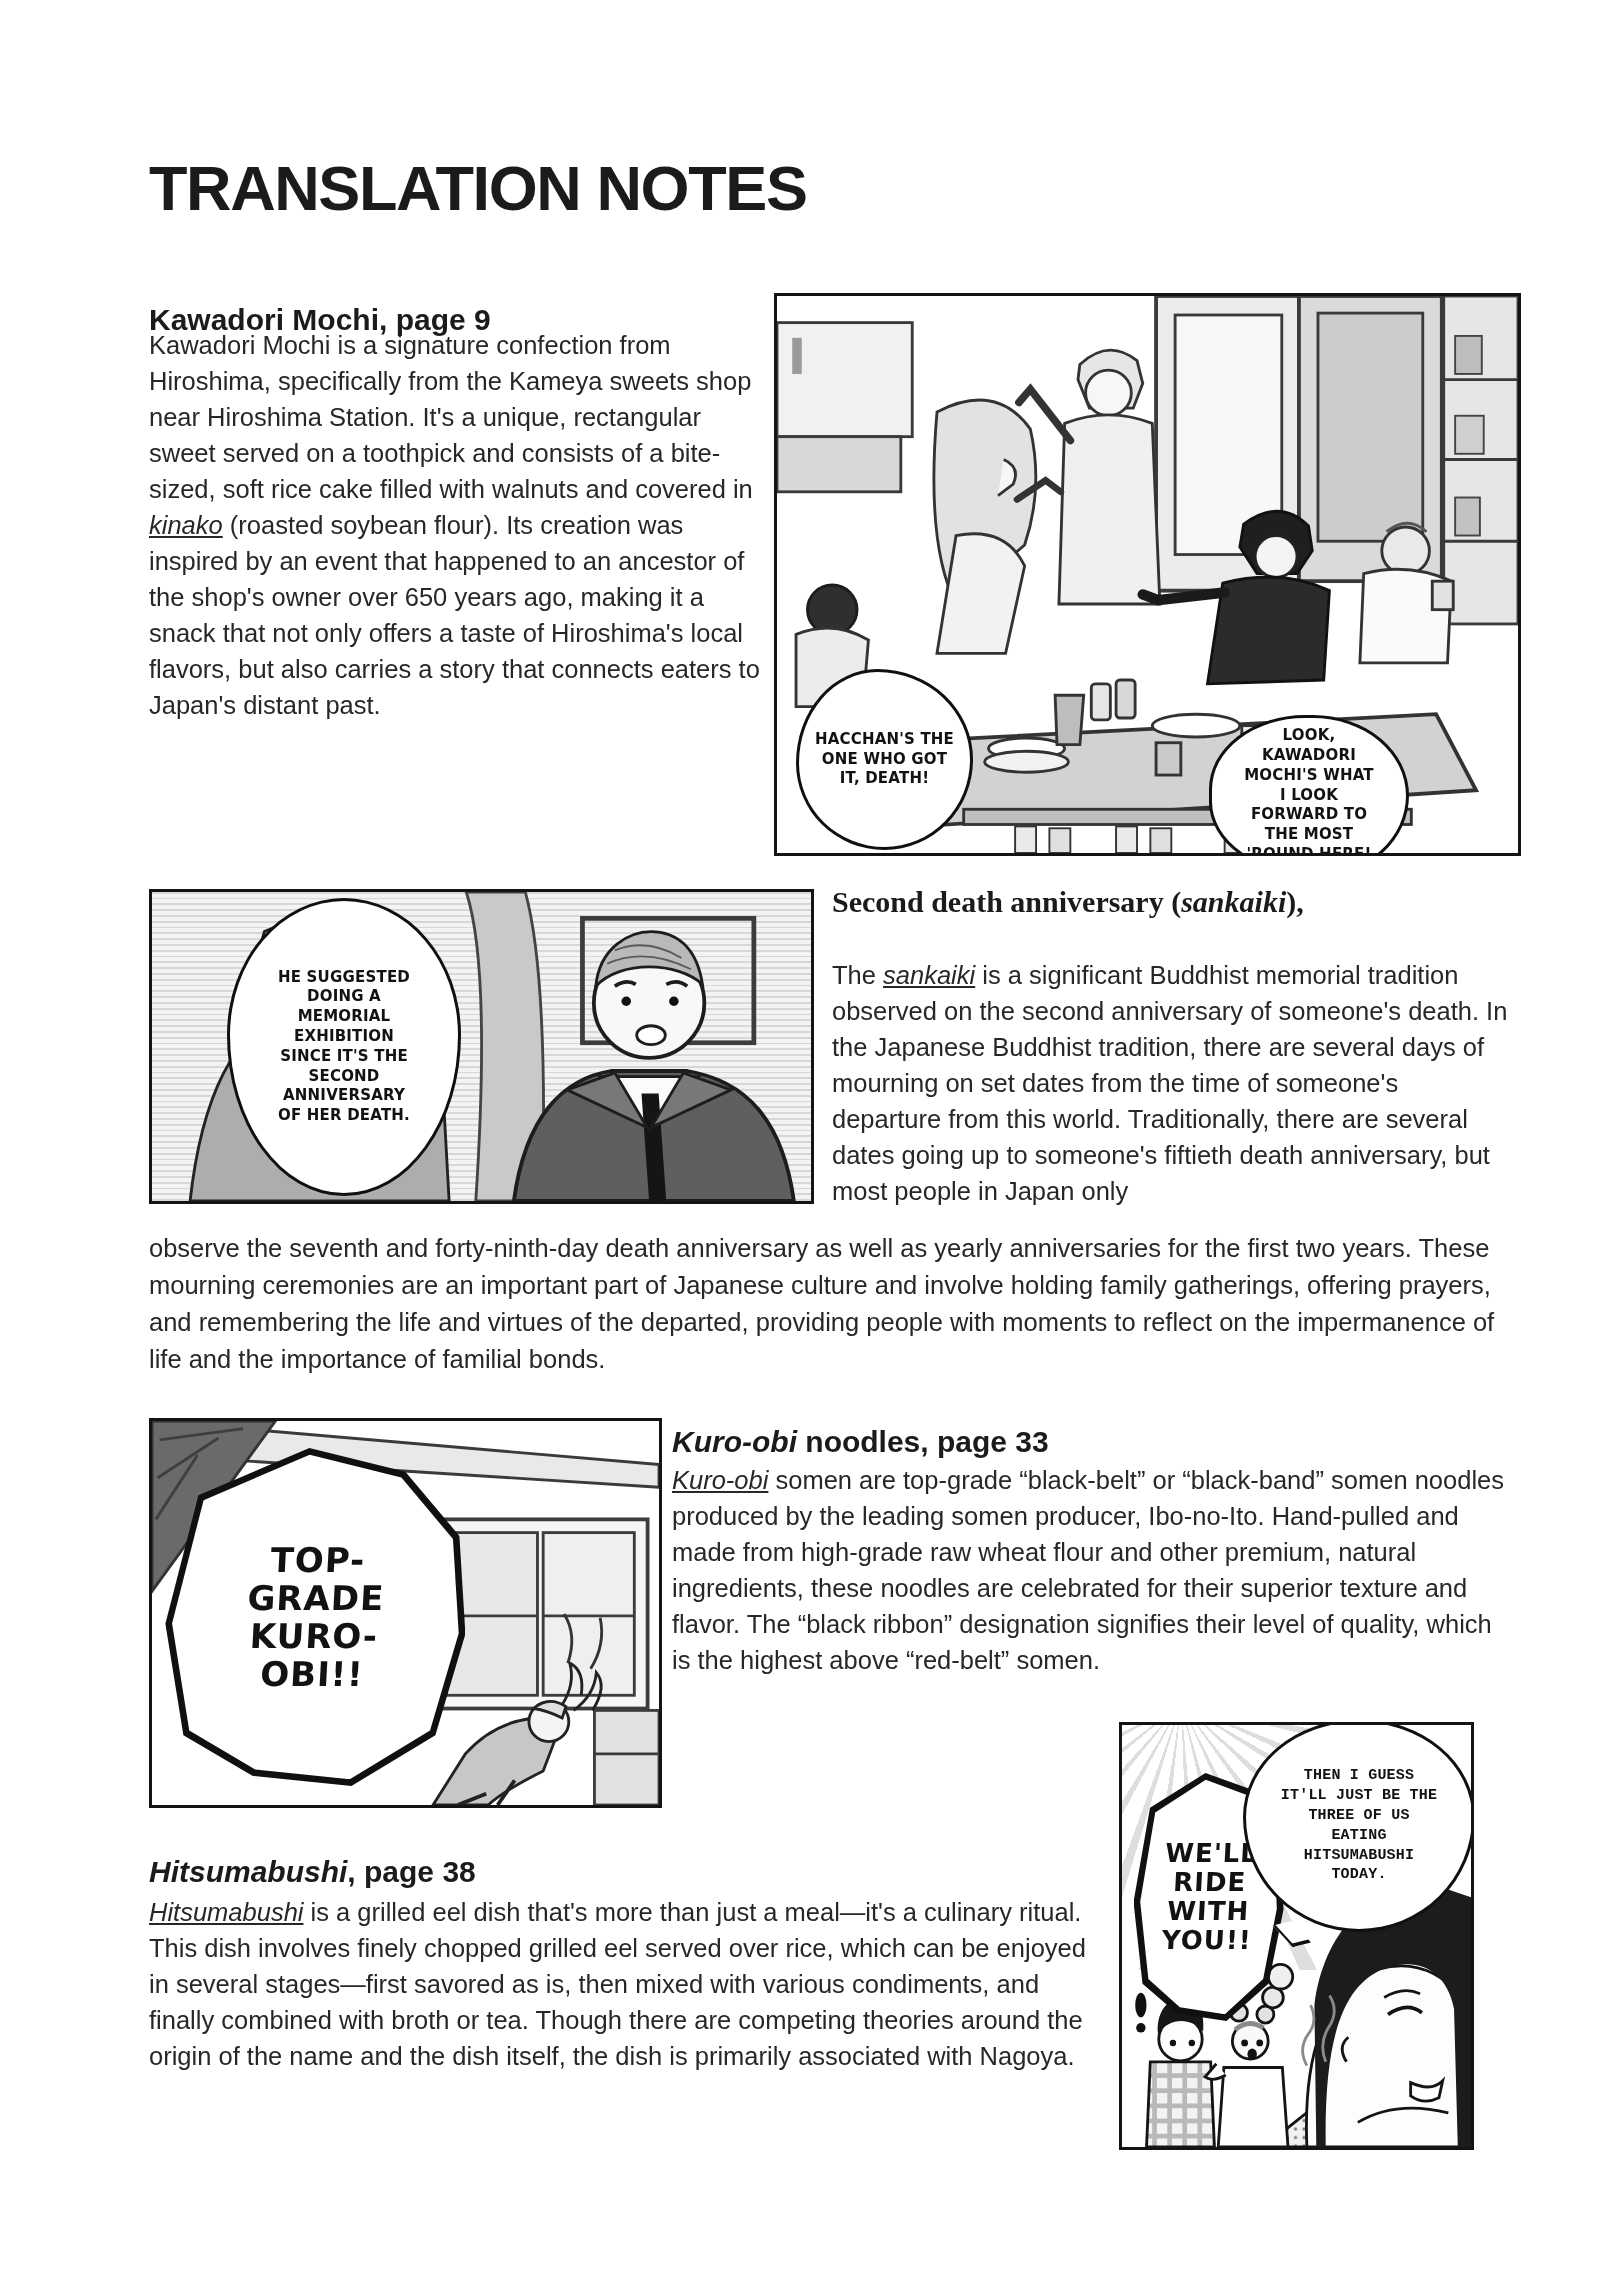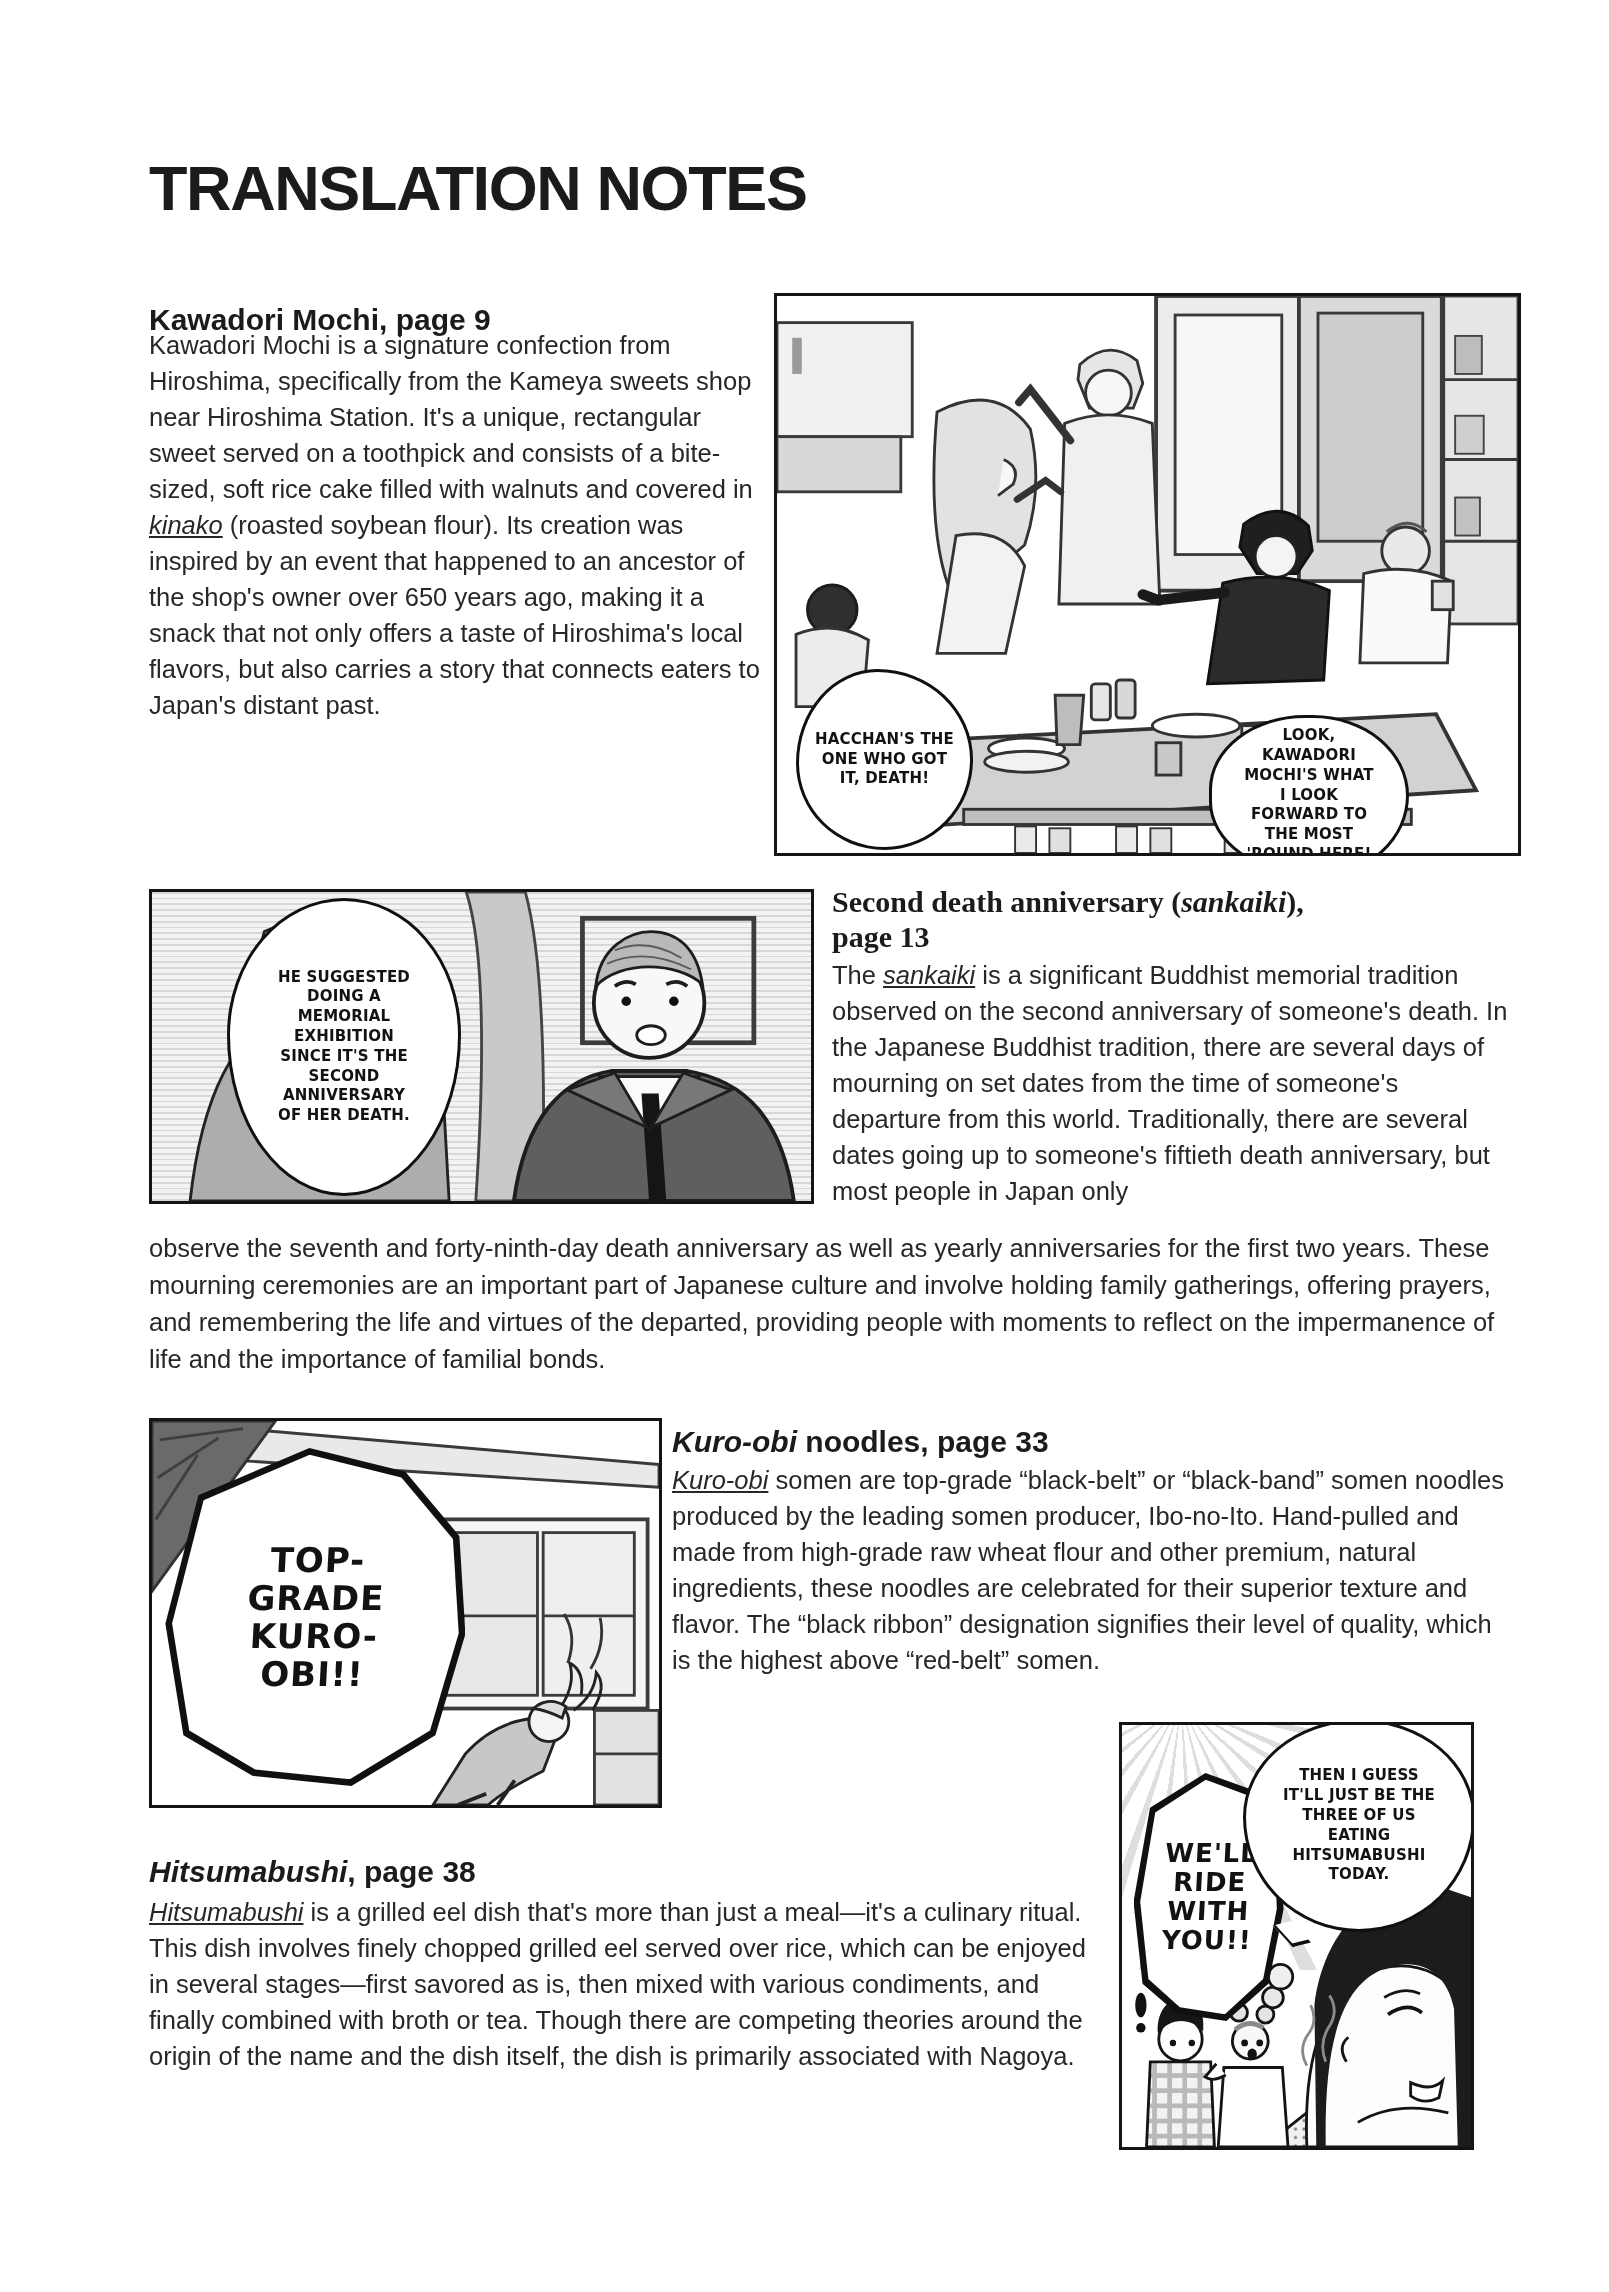--- a/index.html
+++ b/index.html
@@ -182,21 +182,20 @@
         <ellipse cx="524" cy="152" rx="15" ry="10" fill="#ffffff" stroke="#1d1d1d" stroke-width="3"></ellipse>
       </g>
     </svg>
     <div class="bubble oval" style="left:75px; top:5.8px; width:234px; height:298px; padding:14px 40px;">
       <span class="bubble-txt">HE SUGGESTED DOING A MEMORIAL EXHIBITION SINCE IT'S THE SECOND ANNIVERSARY OF HER DEATH.</span>
     </div>
   </figure>
 
   <h2 class="abs h2" style="left:832px; top:884px;font-family:Liberation Serif, serif;">
     <div><span>Second death anniversary (</span><span class="it">sankaiki</span><span>),</span></div>
-    <div>page 13</div>
   </h2>
   <p class="abs body-text" style="left:832px; top:957px; width:678px;"><span>The </span><span class="it">sankaiki</span><span> is a significant Buddhist memorial tradition observed on the second anniversary of someone's death. In the Japanese Buddhist tradition, there are several days of mourning on set dates from the time of someone's departure from this world. Traditionally, there are several dates going up to someone's fiftieth death anniversary, but most people in Japan only</span></p>
   <p class="abs body-text body-full" style="left:149px; top:1230px; width:1364px;">observe the seventh and forty-ninth-day death anniversary as well as yearly anniversaries for the first two years. These mourning ceremonies are an important part of Japanese culture and involve holding family gatherings, offering prayers, and remembering the life and virtues of the departed, providing people with moments to reflect on the impermanence of life and the importance of familial bonds.</p>
 
   <figure class="panel" style="left:149px; top:1418px; width:513px; height:390px;">
     <svg viewBox="0 0 534 406" preserveAspectRatio="none">
       <rect width="534" height="406" fill="#ffffff"></rect>
 
       <path d="M0,0 L534,46 L534,70 L0,36 Z" fill="#e9e9e9" stroke="#3a3a3a" stroke-width="3"></path>
 
@@ -294,19 +293,19 @@
       </g>
 
       <path d="M196,360 q-10,-18 2,-34 q10,-14 2,-30 M216,356 q-8,-20 4,-38 q10,-16 0,-32" fill="none" stroke="#8a8a8a" stroke-width="3"></path>
     </svg>
     <div class="burst" style="left:11.5px; top:48px; width:150px; height:248px;">
       <div class="burst-outer"></div>
       <div class="burst-inner">
         <span class="shout-txt" style="font-size:26px; width:92px;">WE'LL RIDE WITH YOU!!</span>
       </div>
     </div>
-    <div class="bubble oval tail-bl" style="left:121px; top:-5.8px; width:232px; height:213px; padding:13.4px 33px;">
+    <div class="bubble oval tail-bl" style="left:121px; top:-5.8px; width:232px; height:213px; padding:13.4px 33px;font-family:Liberation Mono, monospace;">
       <span class="bubble-txt">THEN I GUESS IT'LL JUST BE THE THREE OF US EATING HITSUMABUSHI TODAY.</span>
     </div>
   </figure>
 
 </div>
 
 
 </body></html>

